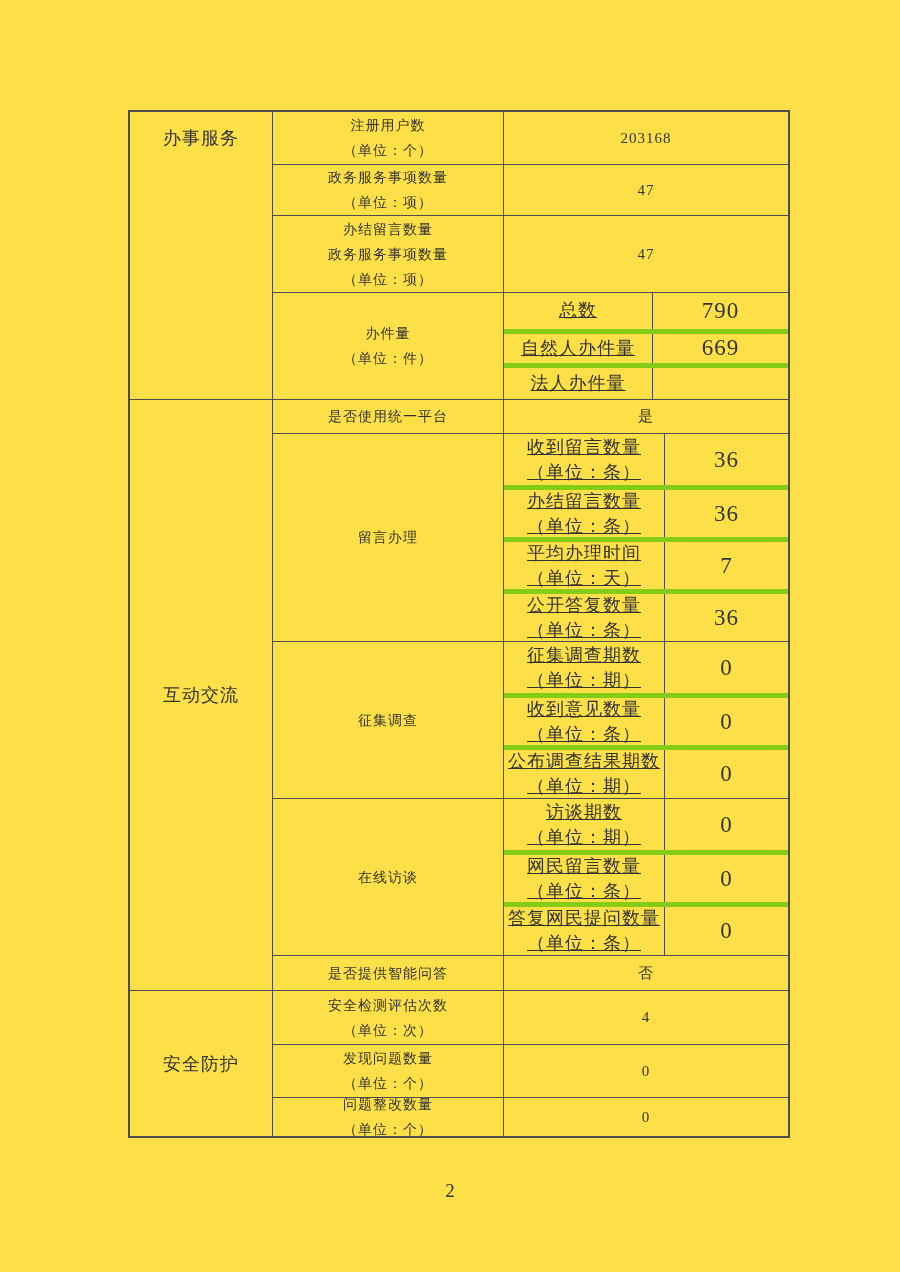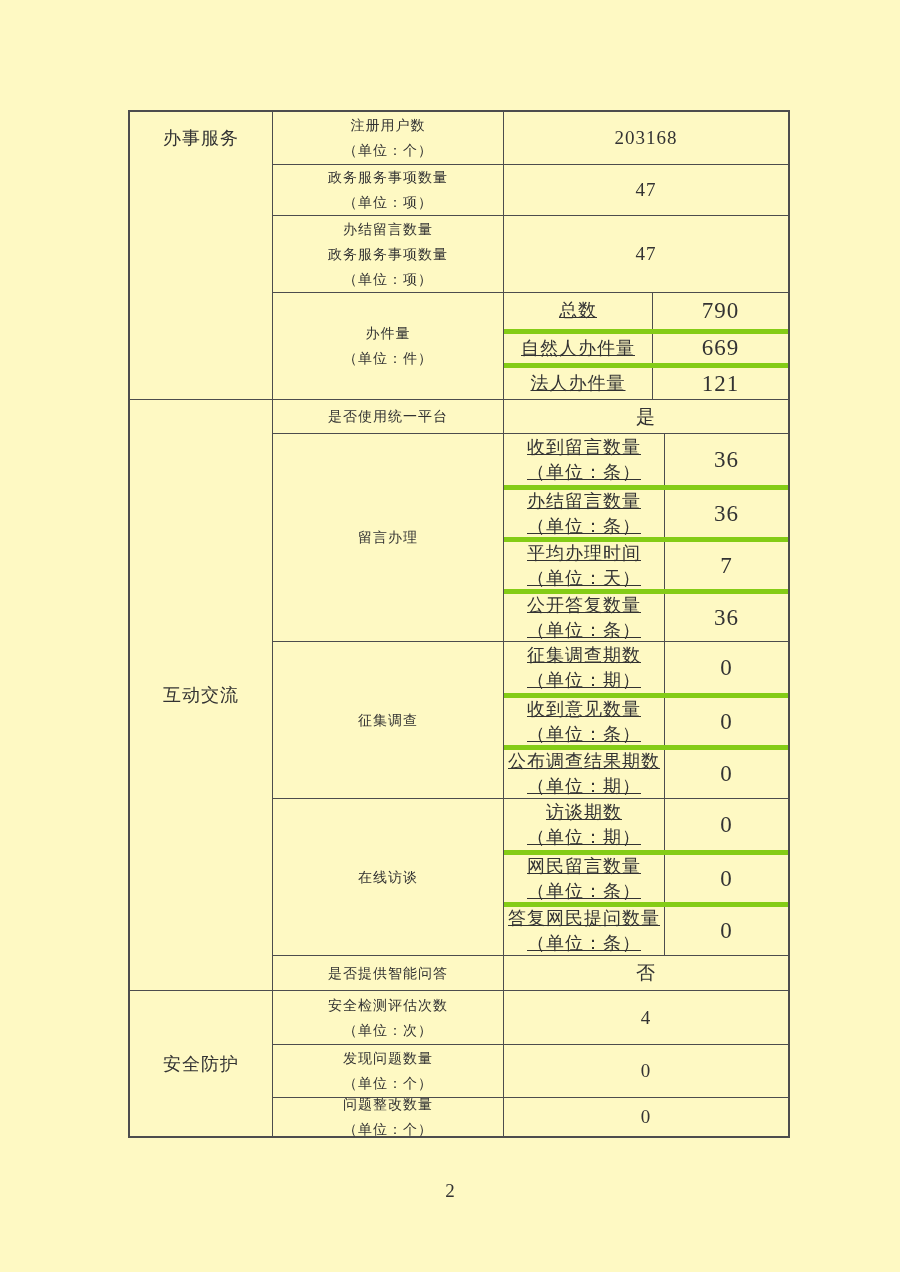--- a/index.html
+++ b/index.html
@@ -1,18 +1,18 @@
 <!DOCTYPE html>
 <html><head>
 <meta charset="utf-8">
 <style>
   * { margin:0; padding:0; box-sizing:border-box; }
   body { background:#ffffff; }
   .page {
-    position:relative; width:900px; height:1272px; background:#fef9c3;
+    position:relative; width:900px; height:1272px; background:#fde047;
     font-family:"Liberation Serif","DejaVu Serif",serif; color:#333333;
     overflow:hidden;
   }
   .tbl {
     position:absolute; left:128px; top:110px; width:662px;
     border:2px solid #4d4d4d; display:flex; flex-direction:column;
   }
   .section { display:flex; }
   .section + .section { border-top:1px solid #4d4d4d; }
   .cat {
@@ -24,21 +24,21 @@
   .rows { flex:1; display:flex; flex-direction:column; }
   .row { display:flex; }
   .row + .row { border-top:1px solid #4d4d4d; }
   .lbl {
     width:231px; border-right:1px solid #4d4d4d;
     display:flex; flex-direction:column; justify-content:center; align-items:center;
     text-align:center; font-size:14px; line-height:25px; letter-spacing:1px;
   }
   .val {
     flex:1; display:flex; align-items:center; justify-content:center;
-    font-size:19px; letter-spacing:1px; text-align:center;
+    font-size:15px; letter-spacing:1px; text-align:center;
   }
   .sub { flex:1; display:flex; flex-direction:column; }
   .subrow { display:flex; }
   .subrow + .subrow { border-top:5px solid #84cc16; }
   .sublbl {
     border-right:1px solid #4d4d4d;
     display:flex; flex-direction:column; justify-content:center; align-items:center;
     text-align:center; font-size:18px; line-height:25px; letter-spacing:1px;text-decoration:underline;
   }
   .sub-s1 .sublbl { width:149px; }
@@ -104,21 +104,20 @@
             <div class="subrow" style="height:35px">
               <div class="sublbl">
                 <span>自然人办件量</span>
               </div>
               <div class="subval">669</div>
             </div>
             <div class="subrow" style="height:36px">
               <div class="sublbl">
                 <span>法人办件量</span>
               </div>
-              <div class="subval">121</div>
             </div>
           </div>
         </div>
 
       </div>
     </div>
 
     <div class="section">
       <div class="cat cat-mid">
         <span>互动交流</span>

